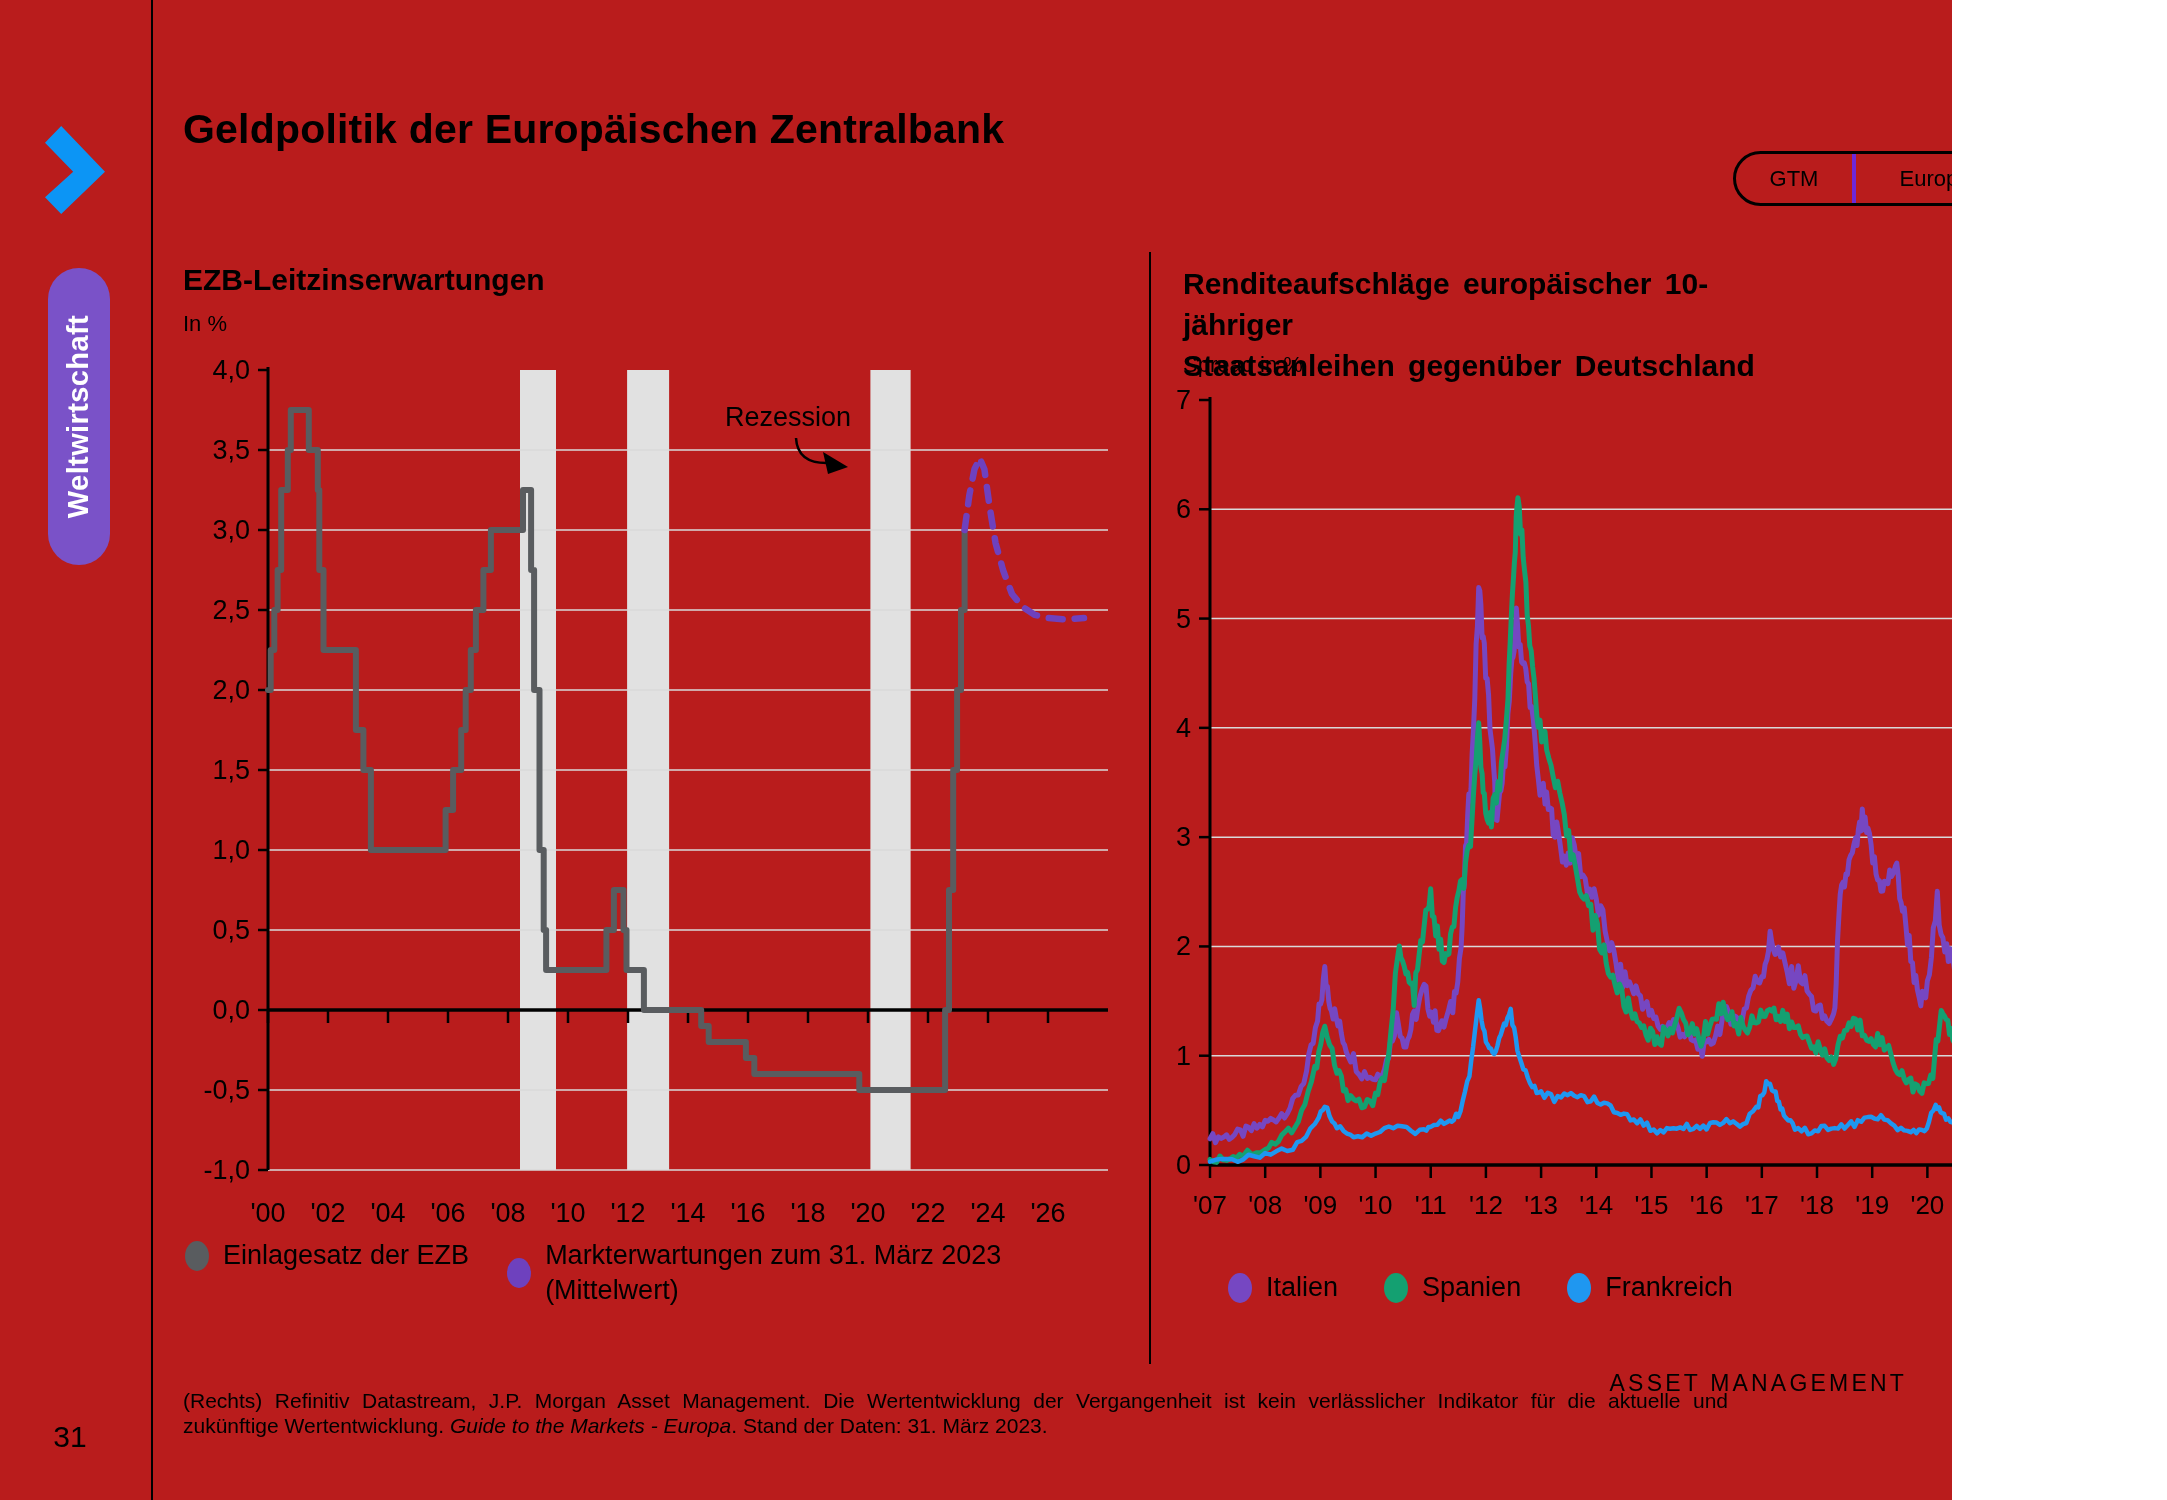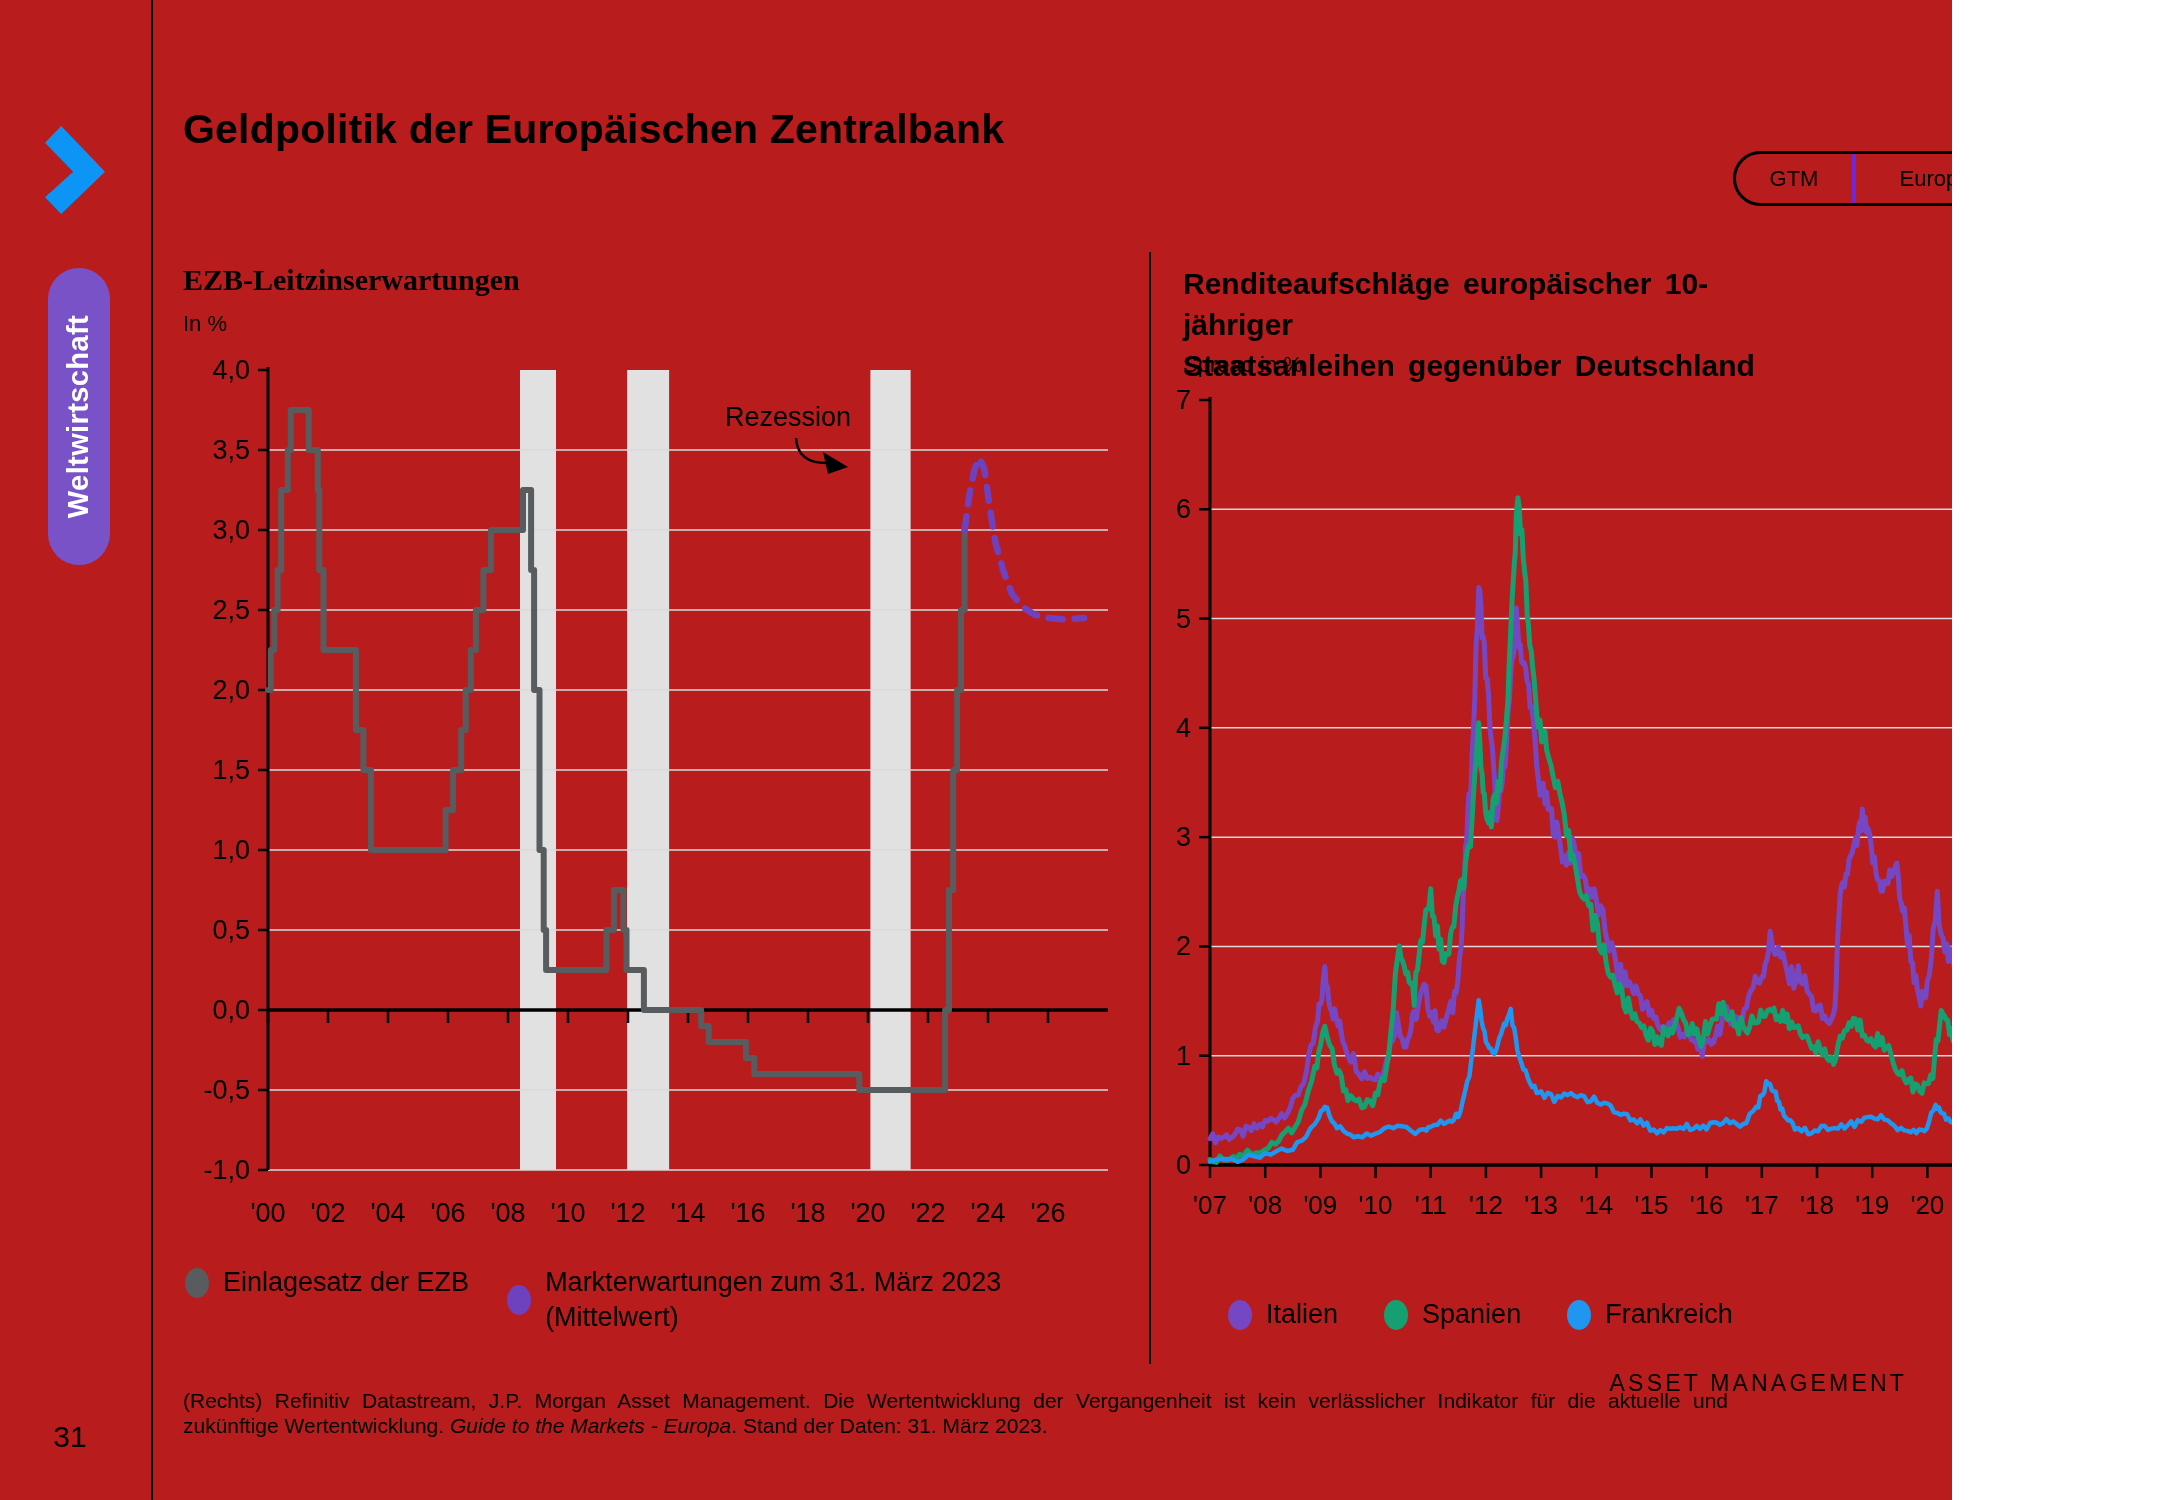--- a/index.html
+++ b/index.html
@@ -16,29 +16,29 @@
   .badge-cell{display:flex;align-items:center;justify-content:center;}
   .badge-gtm{flex:0 0 116px;}
   .badge-region{flex:0 0 158px;border-left:4px solid #6d28d9;border-right:2px solid #000;}
   .badge-page{flex:1 1 auto;}
   .sidebar-tab{left:48px;top:268px;width:62px;height:297px;background:#7A52C8;border-radius:31px;
                display:flex;align-items:center;justify-content:center;}
   .sidebar-tab span{transform:rotate(-90deg);white-space:nowrap;color:#fff;
                     font-weight:bold;font-size:29px;letter-spacing:0.4px;}
   .chart-title{font-size:30px;font-weight:bold;}
   .chart-sub{font-size:22px;}
-  .lt-title{left:183px;top:263px;font-family:Liberation Serif, serif;}
+  .lt-title{left:183px;top:263px;}
   .lt-sub{left:183px;top:311px;}
   .rt-title{left:1183px;top:263px;width:600px;line-height:41px;word-spacing:5px;}
   .rt-sub{left:1183px;top:352px;}
   .annotation{left:725px;top:402px;font-size:27px;}
   .legend{display:flex;align-items:flex-start;}
   .legend-left{left:185px;top:1238px;gap:38px;}
   .legend-right{left:1228px;top:1270px;gap:46px;}
-  .legend-item{display:flex;align-items:center;gap:14px;font-size:27px;line-height:35px;margin-top:27px;}
+  .legend-item{display:flex;align-items:center;gap:14px;font-size:27px;line-height:35px;}
   .dot{width:24px;height:30px;border-radius:50%;flex:0 0 auto;}
   .footer{left:183px;top:1388px;width:1545px;font-size:21px;line-height:25px;}
   .footer .just{text-align:justify;text-align-last:justify;}
   .logo{right:45px;top:1366px;text-align:right;}
   .logo-brand{font-family:"Liberation Serif",serif;font-size:55px;font-weight:600;letter-spacing:-1px;}
   .logo-sub{font-size:23px;letter-spacing:3.2px;margin-top:4px;}
   .page-num{left:38px;top:1420px;width:64px;text-align:center;font-size:30px;}
   svg text{font-family:"Liberation Sans",sans-serif;fill:#000;}
   i{font-style:italic;}
 </style>

